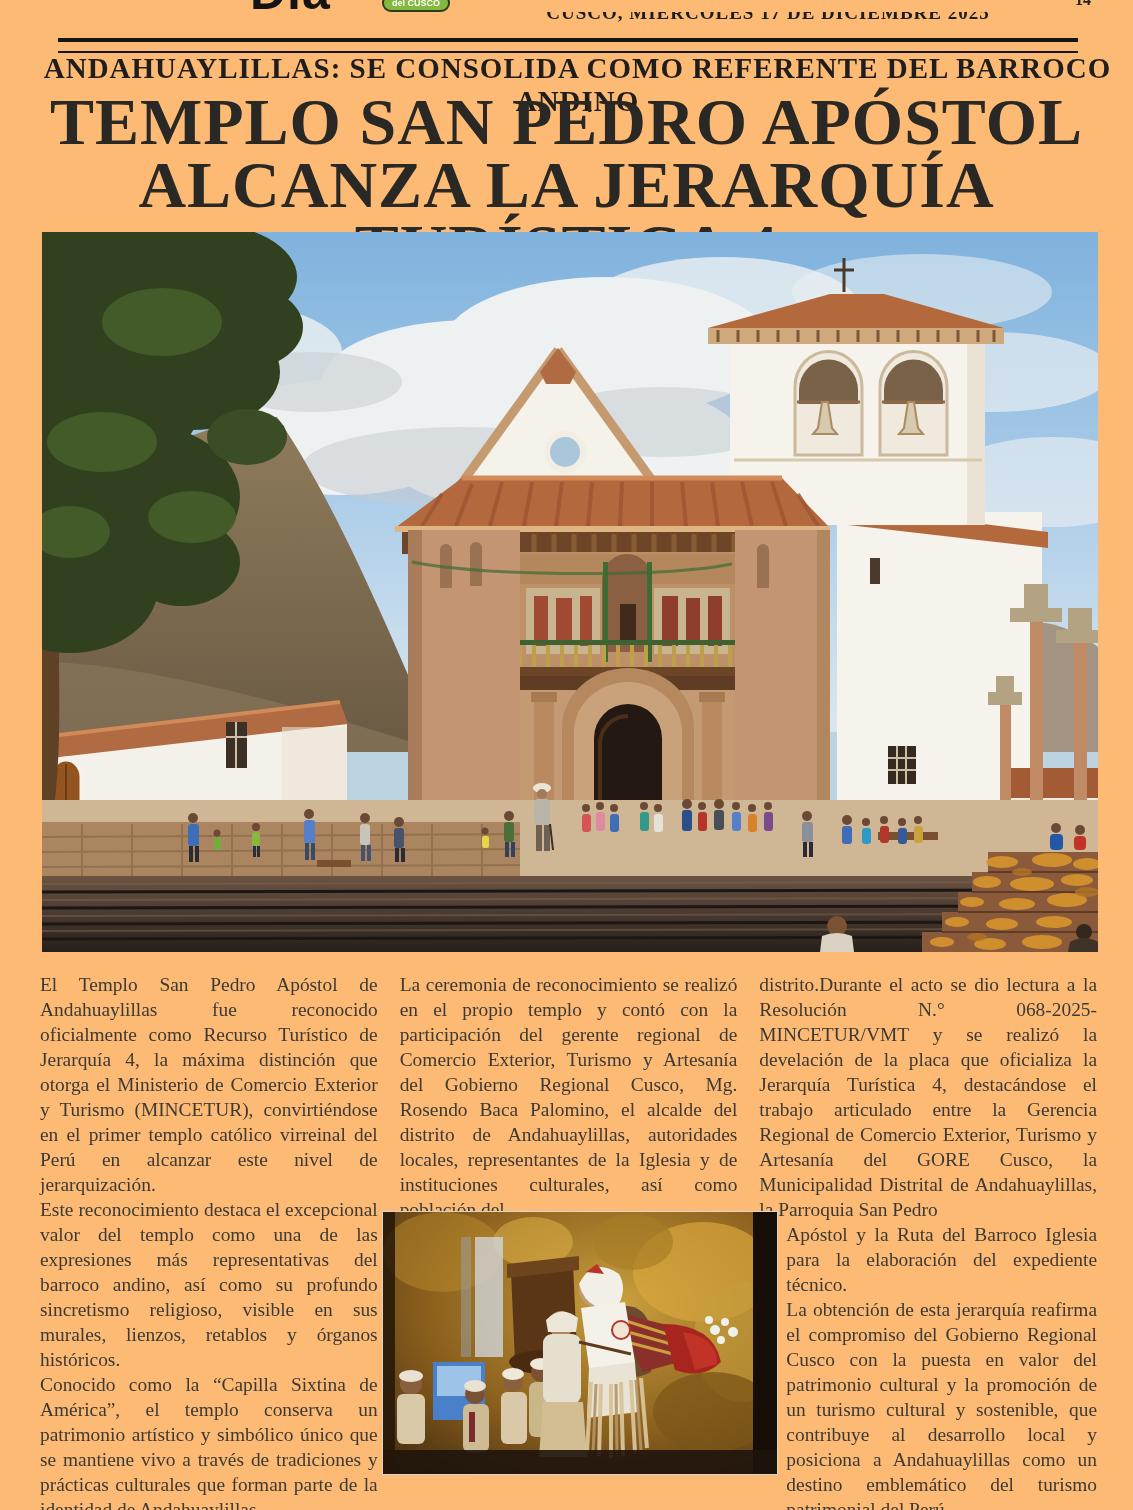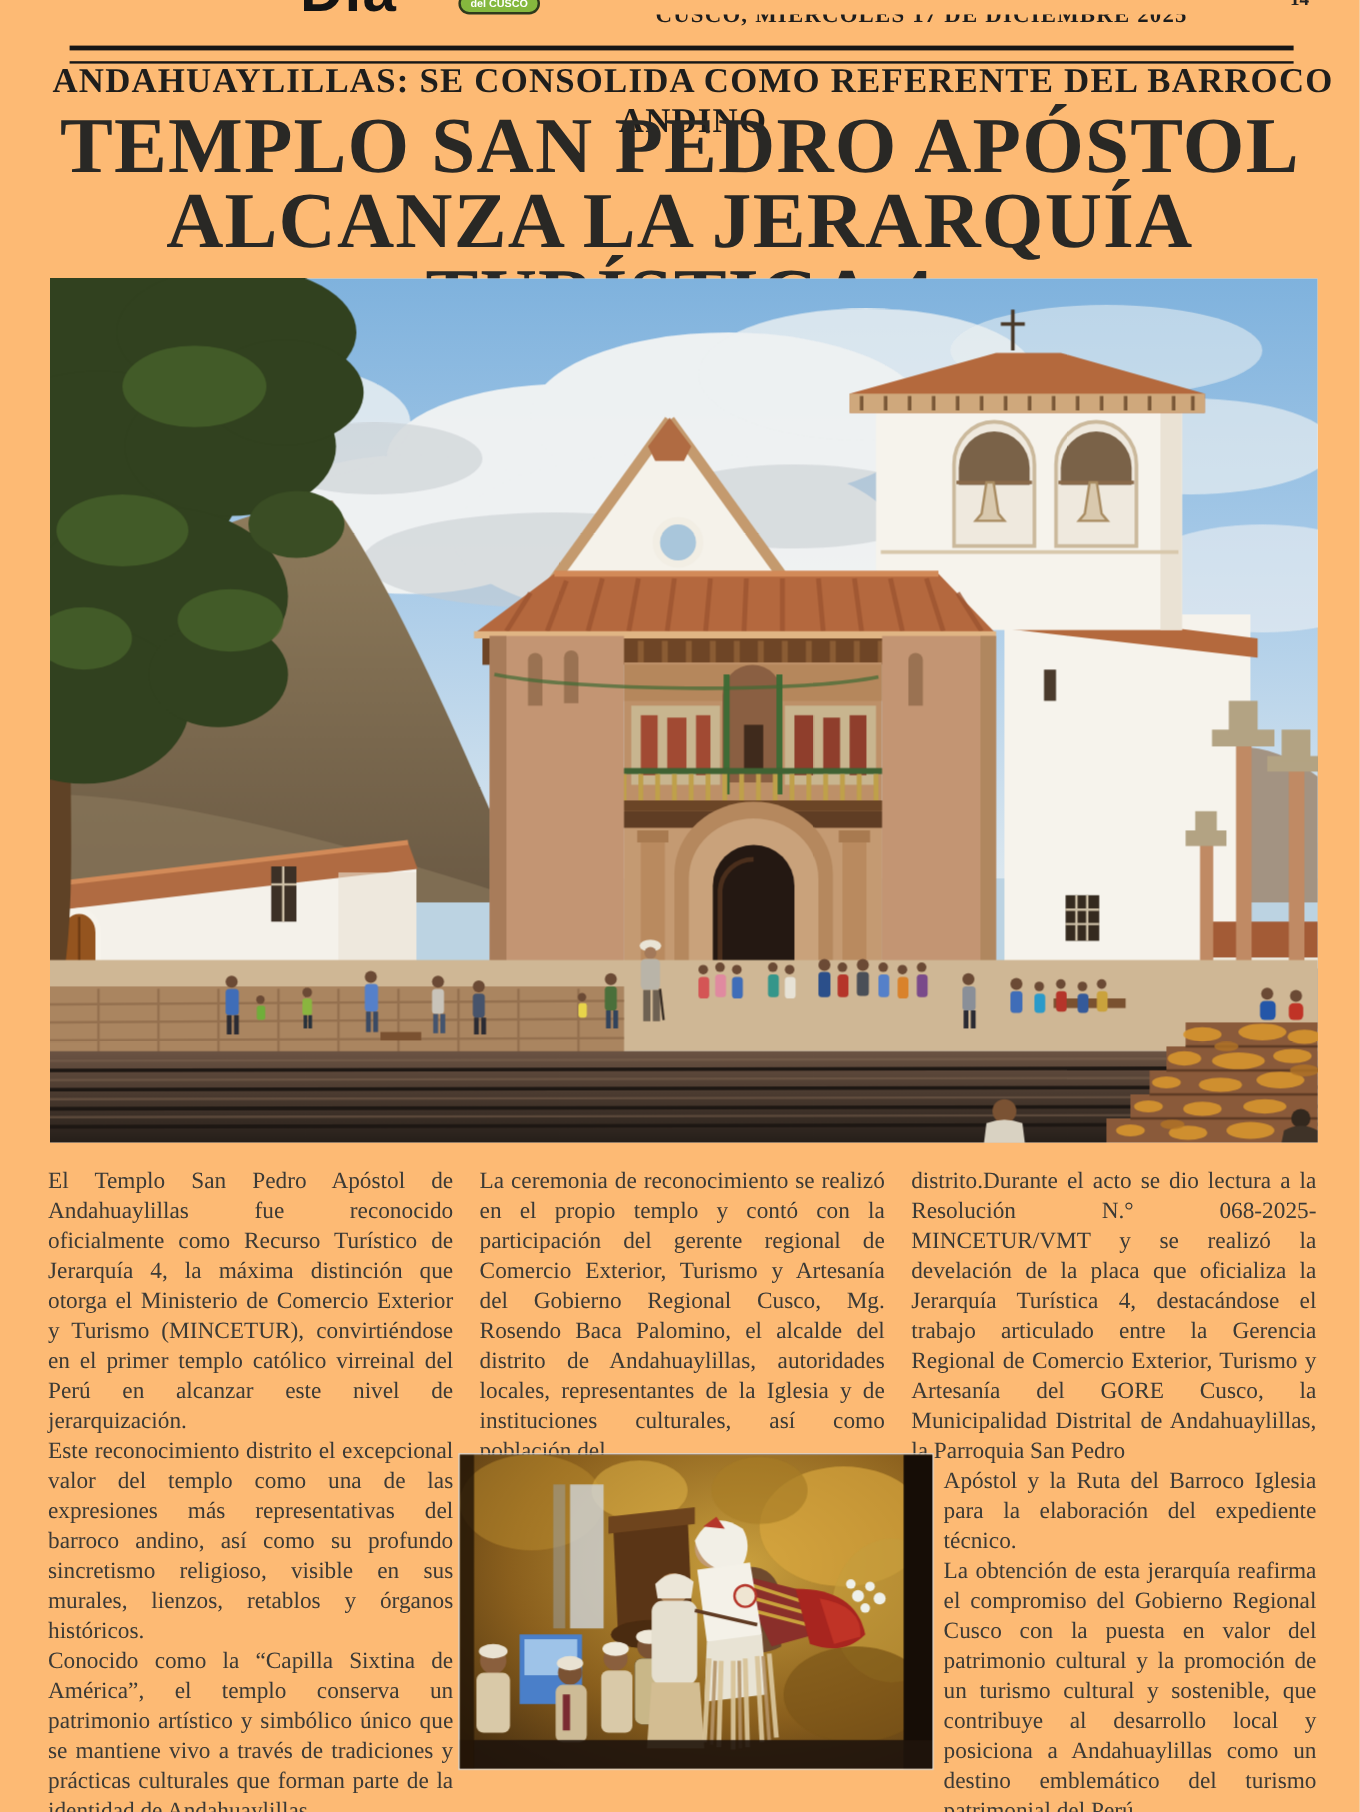--- a/index.html
+++ b/index.html
@@ -536,21 +536,21 @@
             <circle cx="1042" cy="700" r="8" fill="#33281e"></circle>
             <path d="M1028,710 Q1042,702 1056,710 L1056,720 L1026,720 Z" fill="#3f3328"></path>
           </g>
     </g>
   </svg>
   </div>
 
   <div class="cols">
     <div class="col">
       <p>El Templo San Pedro Apóstol de Andahuaylillas fue reconocido oficialmente como Recurso Turístico de Jerarquía 4, la máxima distinción que otorga el Ministerio de Comercio Exterior y Turismo (MINCETUR), convirtiéndose en el primer templo católico virreinal del Perú en alcanzar este nivel de jerarquización.</p>
-      <p>Este reconocimiento distrito el excepcional valor del templo como una de las expresiones más representativas del barroco andino, así como su profundo sincretismo religioso, visible en sus murales, lienzos, retablos y órganos históricos.</p>
+      <p>Este reconocimiento destaca el excepcional valor del templo como una de las expresiones más representativas del barroco andino, así como su profundo sincretismo religioso, visible en sus murales, lienzos, retablos y órganos históricos.</p>
       <p>Conocido como la “Capilla Sixtina de América”, el templo conserva un patrimonio artístico y simbólico único que se mantiene vivo a través de tradiciones y prácticas culturales que forman parte de la identidad de Andahuaylillas.</p>
     </div>
     <div class="col">
       <p>La ceremonia de reconocimiento se realizó en el propio templo y contó con la participación del gerente regional de Comercio Exterior, Turismo y Artesanía del Gobierno Regional Cusco, Mg. Rosendo Baca Palomino, el alcalde del distrito de Andahuaylillas, autoridades locales, representantes de la Iglesia y de instituciones culturales, así como población del</p>
     </div>
     <div class="col">
       <p>distrito.Durante el acto se dio lectura a la Resolución N.° 068-2025-MINCETUR/VMT y se realizó la develación de la placa que oficializa la Jerarquía Turística 4, destacándose el trabajo articulado entre la Gerencia Regional de Comercio Exterior, Turismo y Artesanía del GORE Cusco, la Municipalidad Distrital de Andahuaylillas, la Parroquia San Pedro</p>
       <div class="wrap-indent">
         <p>Apóstol y la Ruta del Barroco Iglesia para la elaboración del expediente técnico.</p>
         <p>La obtención de esta jerarquía reafirma el compromiso del Gobierno Regional Cusco con la puesta en valor del patrimonio cultural y la promoción de un turismo cultural y sostenible, que contribuye al desarrollo local y posiciona a Andahuaylillas como un destino emblemático del turismo patrimonial del Perú.</p>

